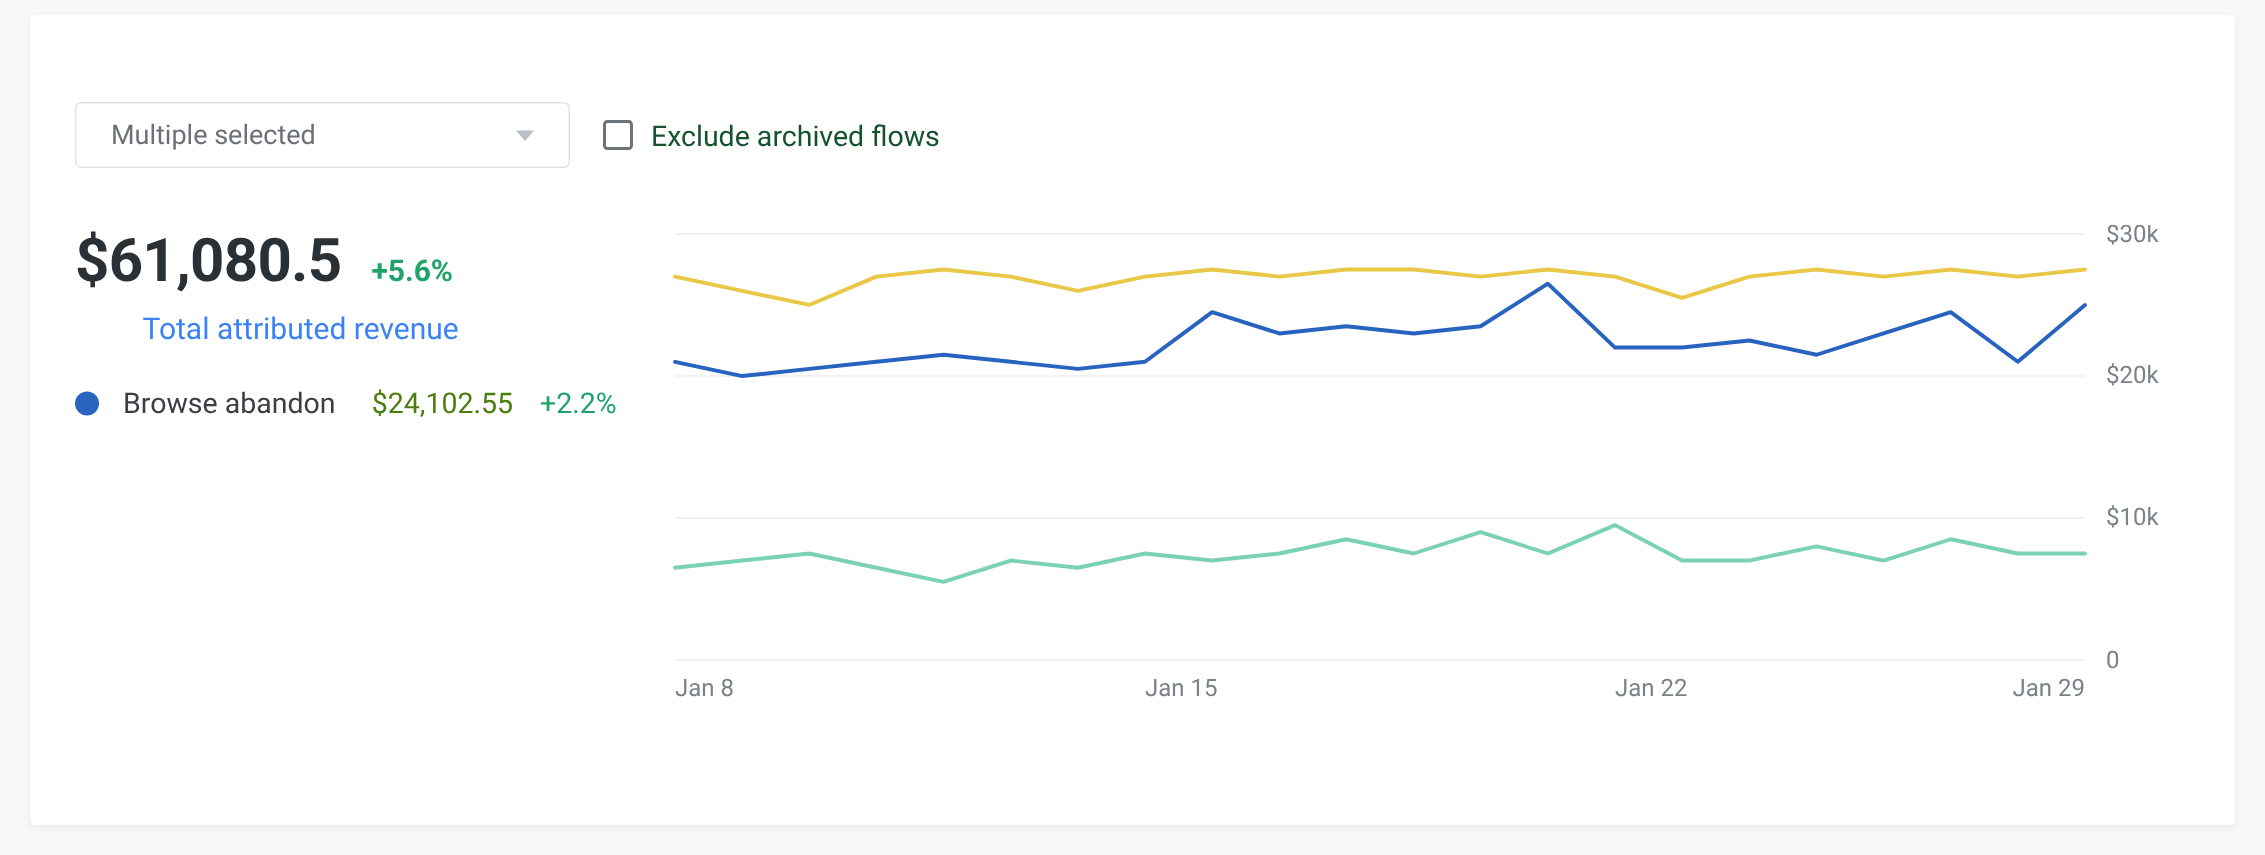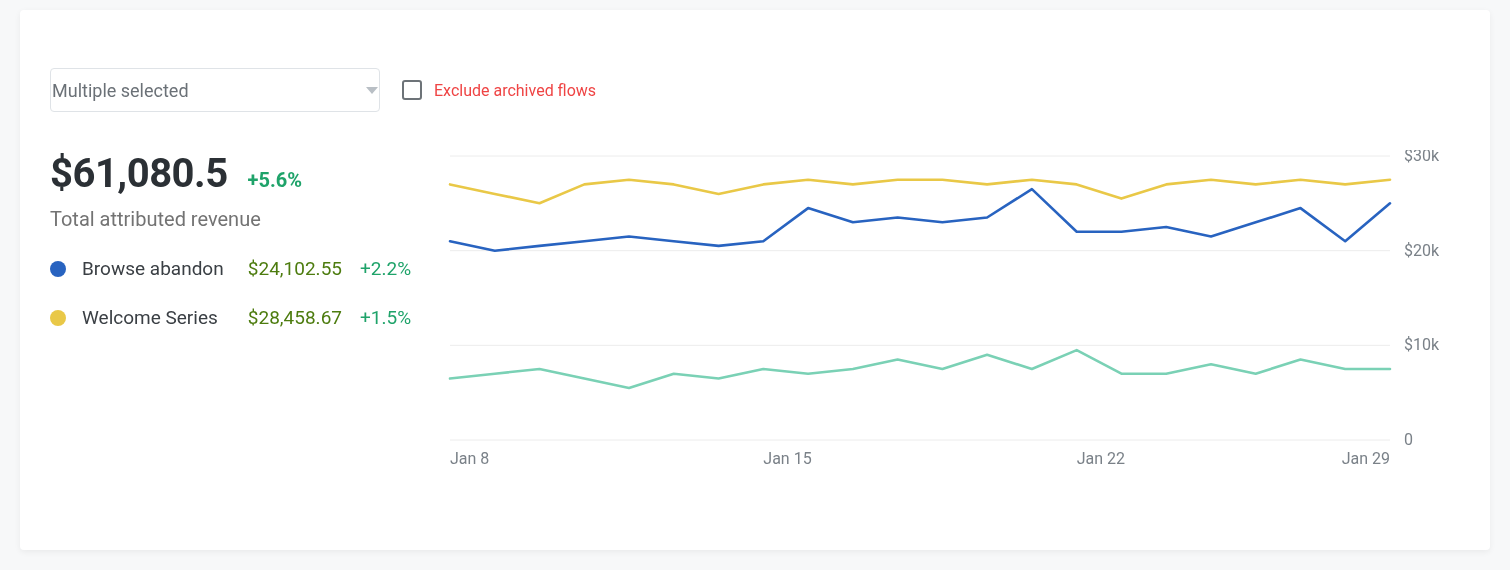--- a/index.html
+++ b/index.html
@@ -16,33 +16,33 @@
   }
   html,body{margin:0;padding:0;background:#f7f8f9;font-family:-apple-system,BlinkMacSystemFont,"Segoe UI",Roboto,Helvetica,Arial,sans-serif;color:var(--text);}
   .stage{width:1510px;height:570px;position:relative;box-sizing:border-box;padding:0 20px 18px 20px;}
   .drag-handle{position:absolute;left:50%;top:14px;transform:translateX(-50%);width:36px;height:5px;border-radius:3px;background:#c9cfd4;}
   .card{background:#fff;border-radius:4px;box-shadow:0 2px 6px rgba(0,0,0,.06);position:relative;box-sizing:border-box;padding:30px 28px 22px 30px;margin-top:10px;height:540px;}
   .header{display:flex;align-items:flex-start;justify-content:space-between;}
   .title{font-size:26px;font-weight:600;color:#2e3338;margin:0;}
   .dots{display:flex;flex-direction:column;gap:4px;padding:6px;cursor:pointer;}
   .dots span{width:4px;height:4px;border-radius:50%;background:#b6bcc2;display:block;}
   .controls{display:flex;align-items:center;gap:22px;margin-top:28px;}
-  .dropdown{width:330px;height:44px;border:1px solid var(--border);border-radius:4px;display:flex;align-items:center;justify-content:space-between;padding:0 1px;box-sizing:border-box;color:#6b7177;font-size:18px;cursor:pointer;background:#fff;}
+  .dropdown{width:330px;height:44px;border:1px solid var(--border);border-radius:4px;display:flex;align-items:center;justify-content:space-between;padding:0 23px;box-sizing:border-box;color:#6b7177;font-size:18px;cursor:pointer;background:#fff;}
   .chevron{width:0;height:0;border-left:6px solid transparent;border-right:6px solid transparent;border-top:7px solid #b9bfc5;}
   .check-wrap{display:flex;align-items:center;gap:12px;cursor:pointer;}
   .checkbox{width:20px;height:20px;border:2px solid #6d7378;border-radius:3px;box-sizing:border-box;}
-  .check-label{font-size:16px;color:#ef4444;}
+  .check-label{font-size:19px;color:#14532d;}
   .body{display:flex;margin-top:38px;gap:10px;align-items:flex-start;}
   .left{width:380px;flex:none;}
   .big-row{display:flex;align-items:baseline;gap:20px;}
   .big-num{font-size:40px;font-weight:700;color:#2b3035;letter-spacing:-0.5px;}
   .big-delta{font-size:20px;font-weight:700;}
   .up{color:var(--green);}
   .down{color:var(--red);}
-  .subtitle{font-size:20px;color:#737373;margin-top:10px;}
+  .subtitle{font-size:20px;color:#3b82f6;margin-top:10px;margin-left:45px;}
   .legend{margin-top:26px;display:flex;flex-direction:column;gap:26px;}
   .legend-row{display:flex;align-items:center;font-size:19px;}
   .swatch{width:16px;height:16px;border-radius:50%;flex:none;margin-right:16px;}
   .legend-name{flex:none;color:#3a3f44;}
   .legend-val{margin-left:auto;color:#4d7c0f;text-align:center;}
   .legend-delta{width:70px;text-align:left;font-weight:400;margin-left:18px;}
   .chart-wrap{flex:1;position:relative;height:320px;}
   svg{display:block;}
   .ytick text{font-size:16px;fill:#7a8188;}
   .xtick text{font-size:16px;fill:#7a8188;}
@@ -77,26 +77,20 @@
         </div>
         <div class="subtitle">Total attributed revenue</div>
 
         <div class="legend" id="legend-container">
             <div class="legend-row">
               <span class="swatch" style="background: rgb(40, 99, 192);"></span>
               <span class="legend-name">Browse abandon</span>
               <span class="legend-val">$24,102.55</span>
               <span class="legend-delta up">+2.2%</span>
             </div>
-            <div class="legend-row">
-              <span class="swatch" style="background: rgb(233, 200, 71);"></span>
-              <span class="legend-name">Welcome Series</span>
-              <span class="legend-val">$28,458.67</span>
-              <span class="legend-delta up">+1.5%</span>
-            </div>
           </div>
       </div>
 
       <div class="chart-wrap">
         <svg id="chart-svg" width="1020" height="330">
             <line x1="10" y1="290" x2="950" y2="290" class="gridline"></line>
             <g class="ytick">
               <text x="964" y="295" text-anchor="start">0</text>
             </g>
             <line x1="10" y1="195.33333333333334" x2="950" y2="195.33333333333334" class="gridline"></line>

